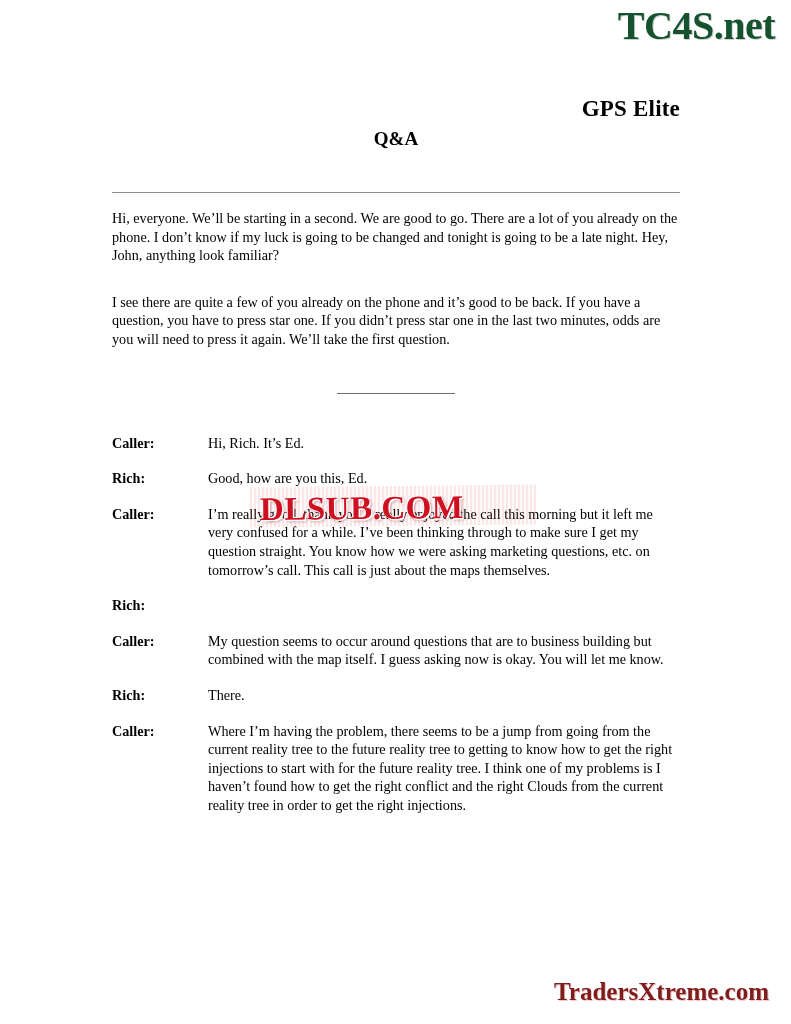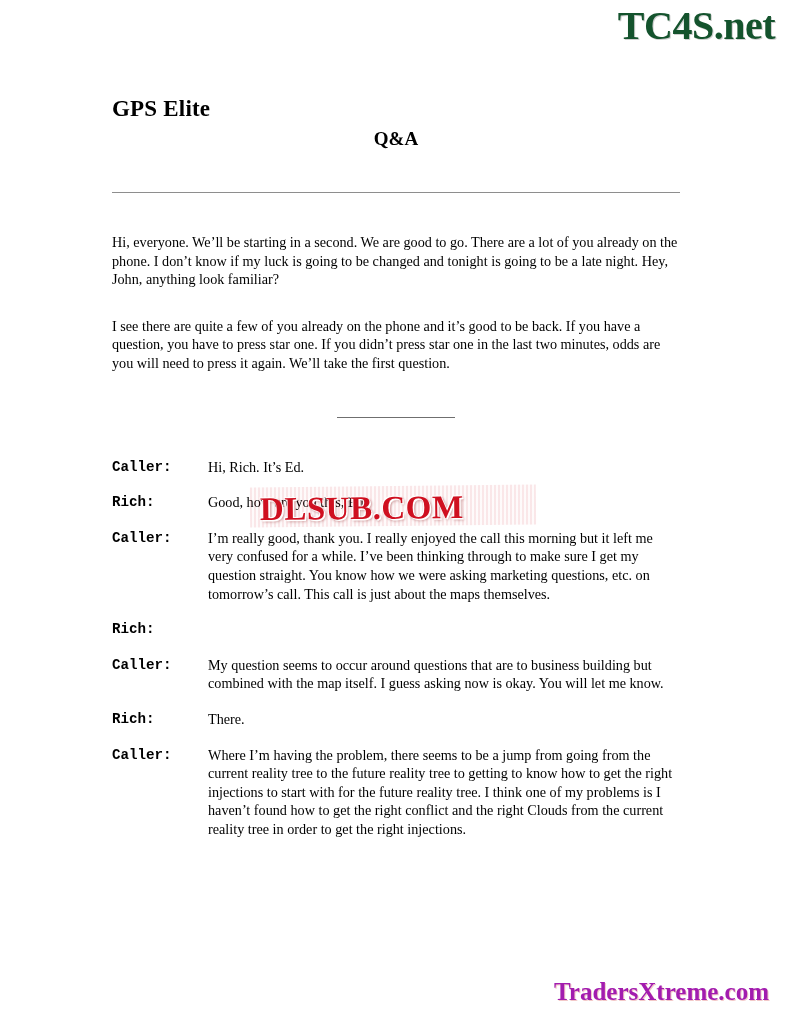--- a/index.html
+++ b/index.html
@@ -37,21 +37,21 @@
 
   
   .doc {
     position: absolute;
     left: 112px;
     top: 0;
     width: 568px;
   }
 
   .title {
-    text-align: left;
+    text-align: right;
     font-size: 23px;
     font-weight: bold;
     margin-top: 96px;
     letter-spacing: 0.2px;
   }
   .subtitle {
     text-align: center;
     font-size: 19px;
     font-weight: bold;
     margin-top: 6px;
@@ -68,21 +68,21 @@
     margin: 42px 0 0 0;
     width: 100%;
   }
 
   .para {
     font-size: 14.2px;
     line-height: 1.31;
     margin-top: 28px;
     text-align: left;
   }
-  .para.first { margin-top: 40px; }
+  .para.first { margin-top: 16px; }
 
   .hr-short {
     border: 0;
     border-top: 1px solid #6f6f6f;
     width: 118px;
     margin: 44px auto 0 auto;
   }
 
   
   .dialogue {
@@ -93,21 +93,20 @@
     align-items: flex-start;
     margin-top: 17px;
   }
   .turn:first-child { margin-top: 0; }
   .speaker {
     width: 96px;
     flex: 0 0 96px;
     font-size: 14.2px;
     font-weight: bold;
     line-height: 1.31;
-    font-family: Liberation Mono, monospace;
   }
   .speech {
     flex: 1 1 auto;
     font-size: 14.2px;
     line-height: 1.31;
   }
 
   
   .dlsub {
     position: absolute;
@@ -141,21 +140,21 @@
 
   
   .tx {
     position: absolute;
     right: 22px;
     bottom: 20px;
     font-family: "Liberation Serif", serif;
     font-weight: bold;
     font-size: 25px;
     line-height: 1;
-    color: #a21caf;
+    color: #7f1d1d;
     text-shadow: 1px 1px 0 #f3c8c8;
     white-space: nowrap;
   }
 </style>
 </head>
 <body>
 
 <div class="page">
 
   <div class="tc4s">TC4S.net</div>

